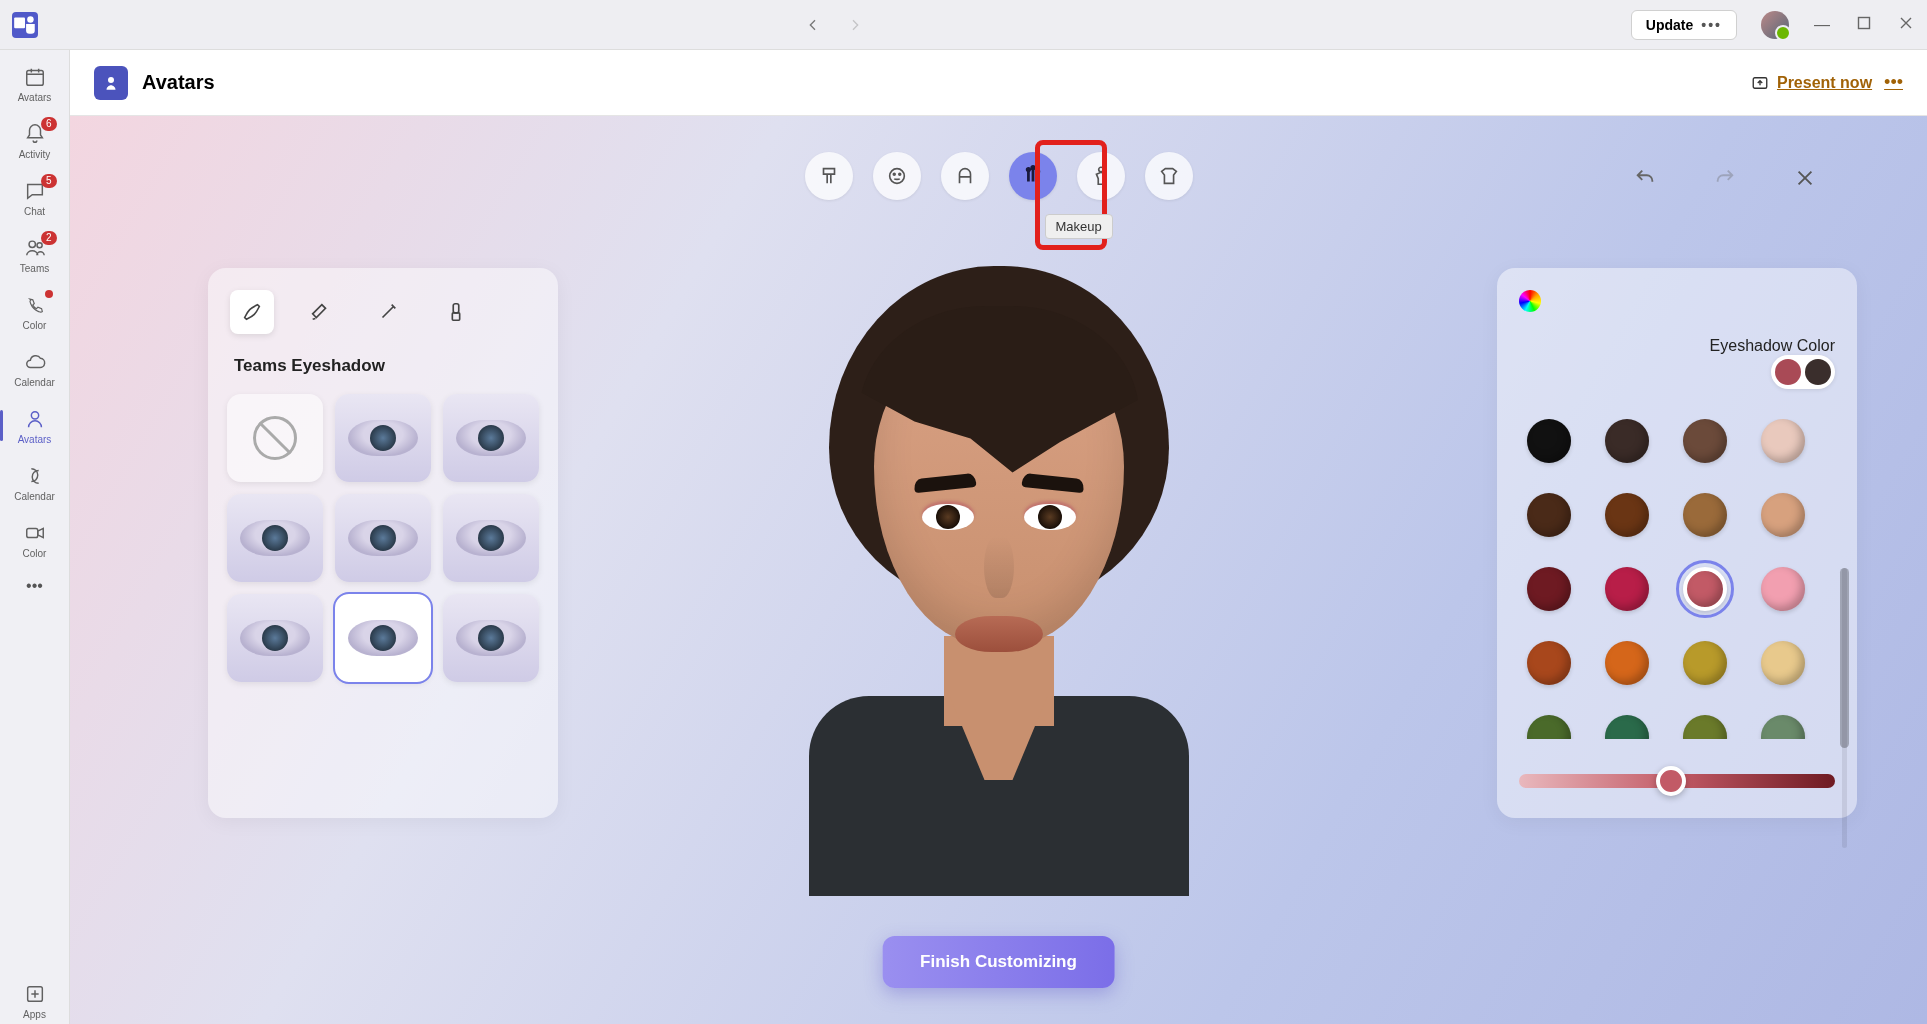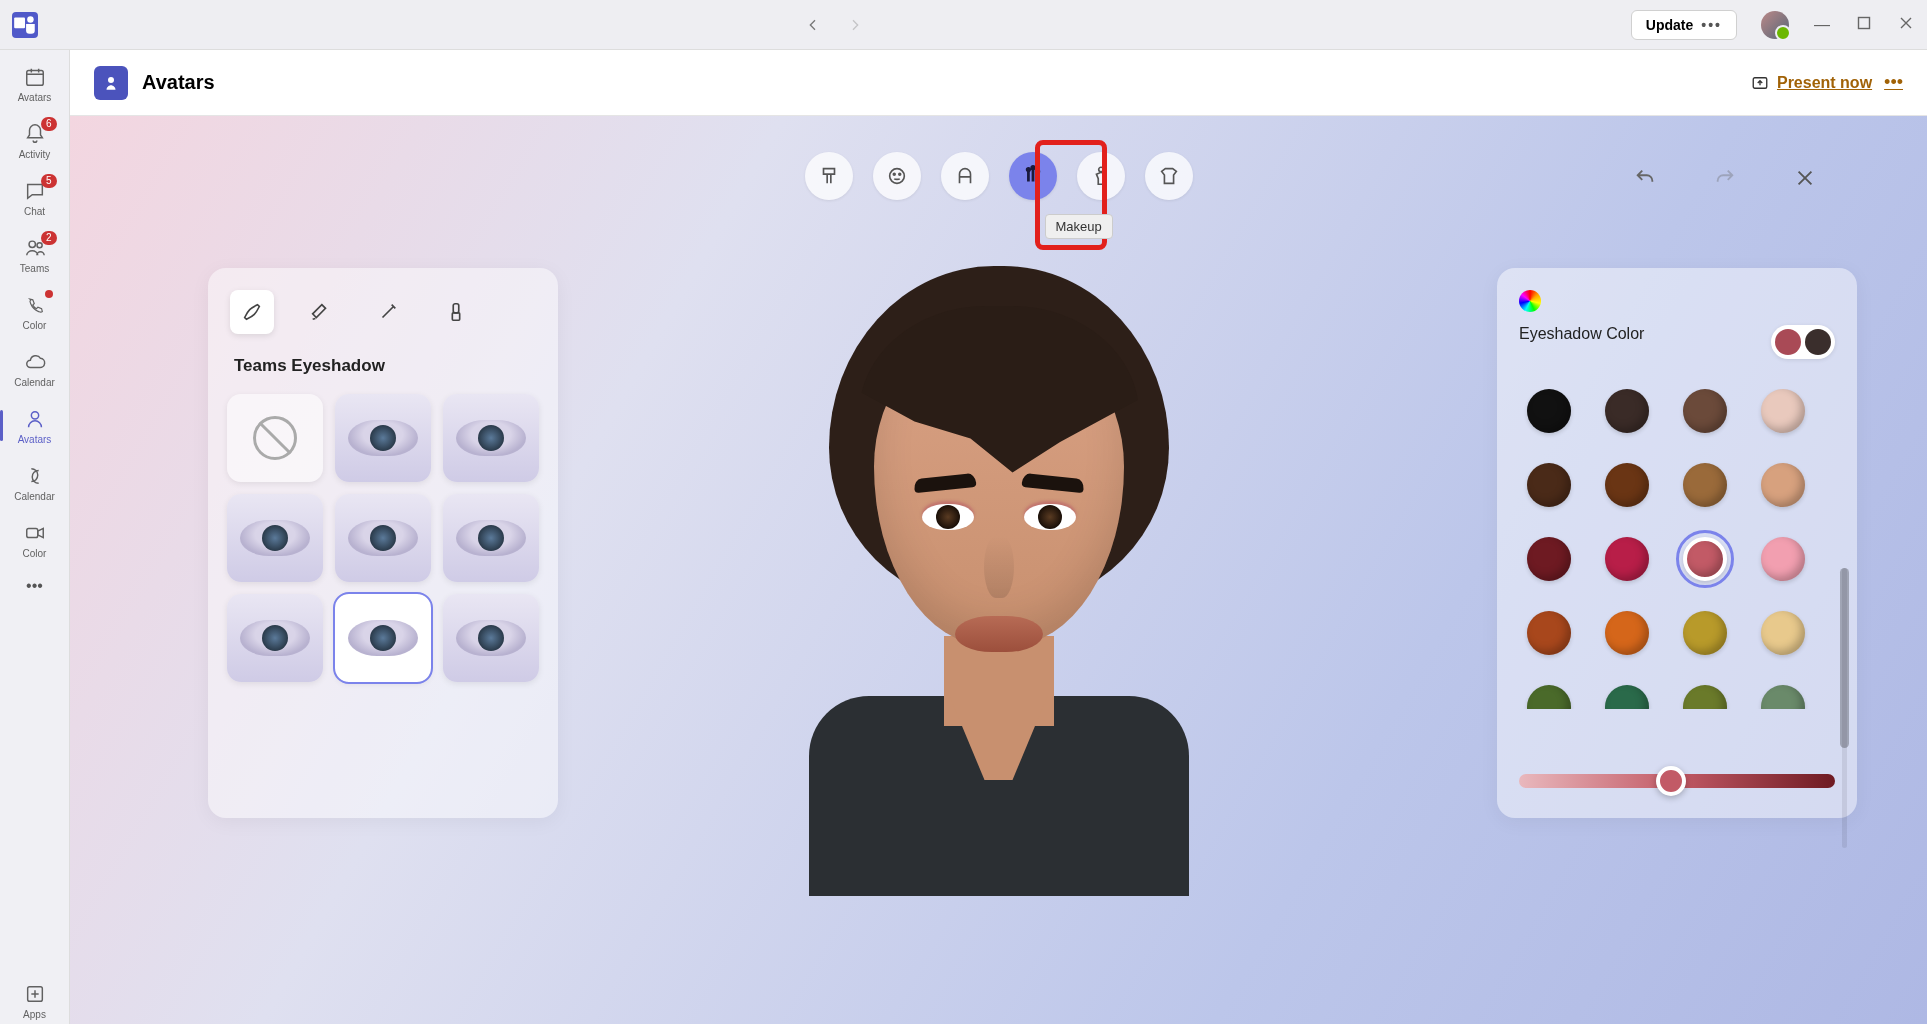--- a/index.html
+++ b/index.html
@@ -100,21 +100,21 @@
     position:absolute; left:50%; bottom:36px; transform:translateX(-50%);
     padding:16px 38px; border-radius:12px; font-size:17px; font-weight:600; color:#fff; cursor:pointer;
     background:linear-gradient(90deg,#9a8ff0,#7b6ee8); box-shadow:0 6px 18px rgba(90,80,200,.35);
   }
 
   
   .right-panel {
     position:absolute; right:70px; top:152px; width:360px; height:550px; background:rgba(255,255,255,0.45); border-radius:18px; padding:22px; display:flex; flex-direction:column; box-shadow:0 4px 20px rgba(0,0,0,.05);
   }
   .color-wheel { width:22px; height:22px; border-radius:50%; background:conic-gradient(red,orange,yellow,lime,cyan,blue,magenta,red);}
-  .color-header{display:flex;align-items:flex-start;justify-content:space-between;margin-top:13px;}
+  .color-header{display:flex;align-items:flex-end;justify-content:space-between;margin-top:25px;flex-direction:column;}
   .color-title{font-size:16px;font-weight:500;color:#222;}
   .toggle { display:flex; background:#fff; border-radius:30px; padding:4px; gap:4px; box-shadow:0 1px 4px rgba(0,0,0,.1);}
   .toggle .sw{width:26px;height:26px;border-radius:50%;cursor:pointer;}
   .color-grid{display:grid;grid-template-columns:repeat(4,44px);gap:30px 34px;margin-top:30px;padding:0 8px;max-height:320px;overflow:hidden;}
   .swatch{width:44px;height:44px;border-radius:50%;cursor:pointer;box-shadow:inset -4px -4px 8px rgba(0,0,0,.25), 0 2px 4px rgba(0,0,0,.15);}
   .swatch.selected{outline:3px solid #7b83eb;outline-offset:4px;background-clip:padding-box;border:4px solid #fff;}
   .scroll-track{position:absolute;right:10px;top:300px;width:5px;height:280px;background:rgba(0,0,0,.08);border-radius:3px;}
   .scroll-thumb{position:absolute;right:8px;top:300px;width:9px;height:180px;background:rgba(0,0,0,.25);border-radius:5px;}
 
   .slider { position:absolute; bottom:30px; left:22px; right:22px; height:14px; border-radius:10px; cursor:pointer;}
@@ -433,20 +433,23 @@
             </div>
           <div class="eye r">
               <div class="iris"></div>
             </div>
           <div class="nose"></div>
           <div class="lips"></div>
         </div>
         <div class="hair-front"></div>
       </div>
 
+      <div class="finish-btn">
+        <span>Finish Customizing</span>
+      </div>
 
       <div class="right-panel">
         <div class="color-wheel"></div>
         <div class="color-header">
           <div class="color-title">Eyeshadow Color</div>
           <div class="toggle">
             <div class="sw" id="togA" style="background: rgb(169, 74, 86);"></div>
             <div class="sw" id="togB" style="background: rgb(58, 46, 44);"></div>
           </div>
         </div>

